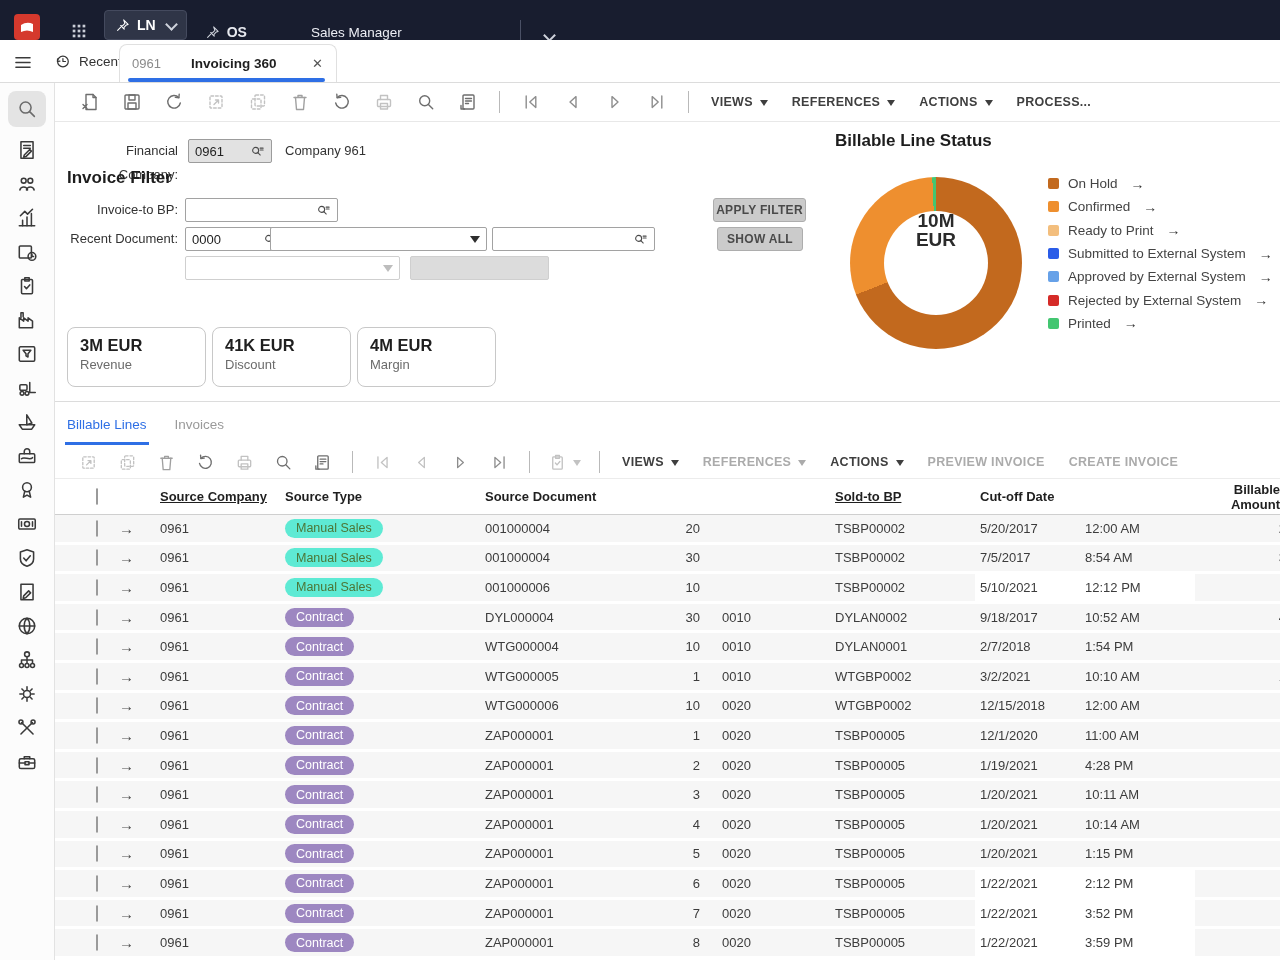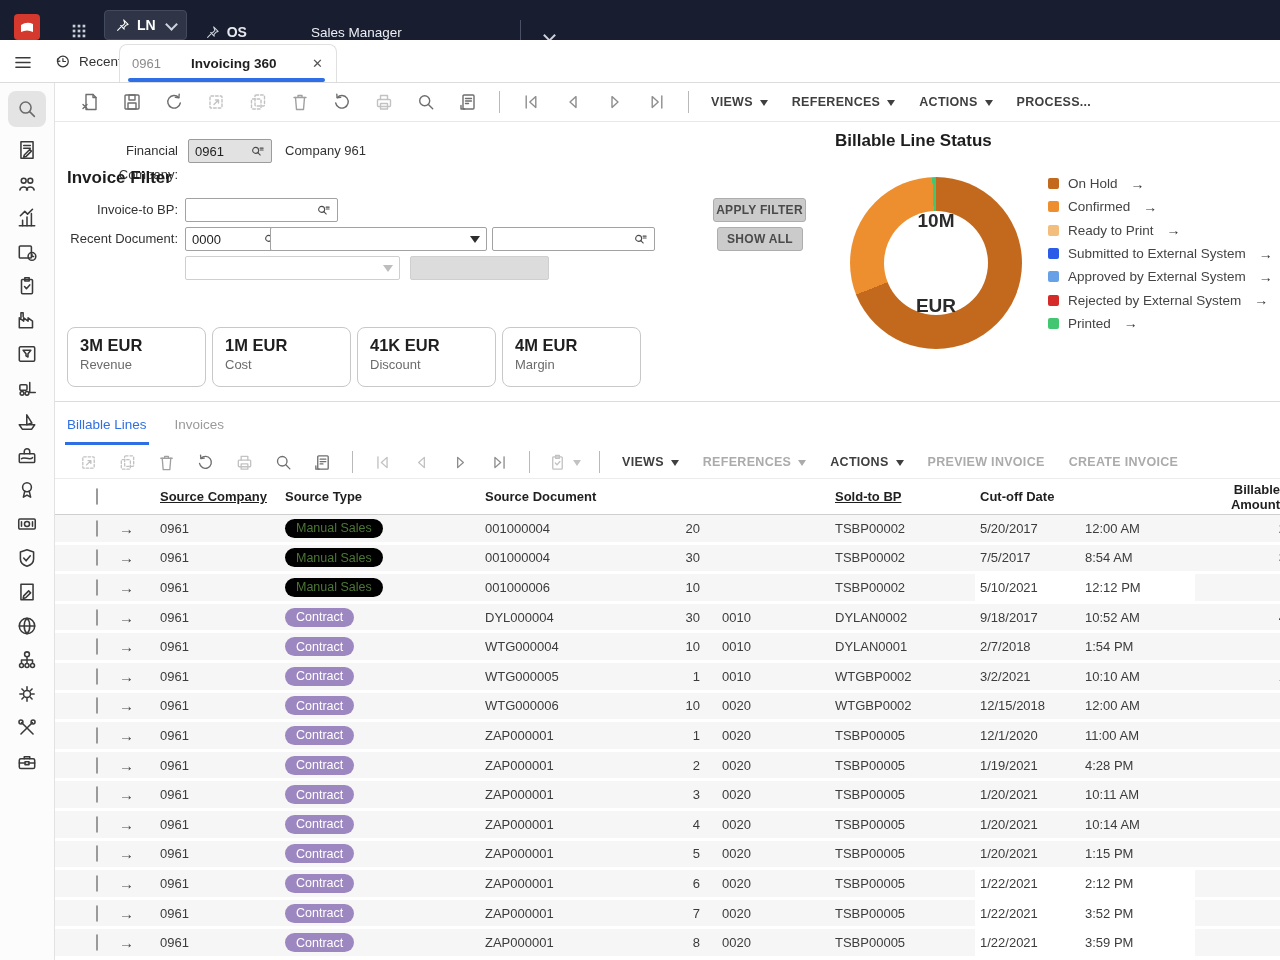--- a/index.html
+++ b/index.html
@@ -67,21 +67,21 @@
     font-size:12px; font-weight:700; color:#4a4a4a; letter-spacing:.3px; display:flex; align-items:center; justify-content:center; cursor:pointer; }
 
   .kpi-row { position:absolute; left:12px; top:205px; display:flex; gap:6px; }
   .kpi { width:139px; height:60px; border:1px solid #c8c8c8; border-radius:8px; padding:8px 12px; background:#fff; }
   .kpi .v { font-size:16.5px; font-weight:700; color:#1f1f1f; }
   .kpi .l { font-size:13px; color:#6b6b6b; margin-top:2px; }
 
   
   .donut { position:absolute; left:795px; top:55px; width:172px; height:172px; border-radius:50%; }
   .donut .hole { position:absolute; left:34px; top:34px; width:104px; height:104px; border-radius:50%; background:#fff;
-    display:flex; flex-direction:column; align-items:center; justify-content:space-between; }
+    display:flex; flex-direction:column; align-items:center; justify-content:flex-start; }
   .donut .cv { font-size:19px; font-weight:700; color:#2b2b2b; line-height:19px; }
   .legend { position:absolute; left:993px; top:50px; }
   .leg-item { height:23.3px; display:flex; align-items:center; gap:9px; }
   .leg-item .sw { width:11px; height:11px; border-radius:2px; flex:none; }
   .leg-item .ll { font-size:13.5px; color:#444; }
   .leg-item .ar { font-size:14px; color:#333; margin-left:4px; cursor:pointer; }
 
   
   .ltabs { height:44px; display:flex; align-items:center; padding-left:12px; gap:28px; }
   .ltab { font-size:13.5px; position:relative; height:100%; display:flex; align-items:center; cursor:pointer; }
@@ -105,21 +105,21 @@
   .c-line { width:45px; text-align:right; flex:none; }
   .c-sub { width:130px; padding-left:22px; flex:none; }
   .c-bp { width:145px; padding-left:5px; flex:none; }
   .c-date { width:105px; padding-left:5px; flex:none; align-self:stretch; display:flex; align-items:center; }
   .c-time { width:115px; padding-left:5px; flex:none; align-self:stretch; display:flex; align-items:center; }
   .c-amount { flex:1; text-align:right; overflow:hidden; }
   .c-amount span { margin-right:-6px; }
   .hl { background:#fff; }
   .cb { width:15px; height:15px; background:#fff; border:1px solid #9a9a9a; border-radius:2px; margin-left:3px; cursor:pointer; }
   .badge { display:inline-block; padding:2.5px 11px; border-radius:11px; font-size:12.5px; }
-  .badge-manual-sales { background:#000000; color:#4c7636;text-align:right; }
+  .badge-manual-sales { background:#5eead4; color:#4c7636;text-align:right; }
   .badge-contract { background:#9d87c1; color:#fff; }
 </style>
 </head>
 <body>
 
 <svg width="0" height="0" style="position:absolute">
   <defs>
     <g id="sym-docx">
         <path class="ic" d="M6 2.5h7l3 3v12H6z"></path>
         <path class="ic" d="M13 2.5v3h3"></path>
@@ -580,24 +580,20 @@
           </div>
         </div>
 
       <div class="kpi-row">
 
           <div class="kpi">
             <div class="v">3M EUR</div>
             <div class="l">Revenue</div>
           </div>
 
-          <div class="kpi">
-            <div class="v">1M EUR</div>
-            <div class="l">Cost</div>
-          </div>
 
           <div class="kpi">
             <div class="v">41K EUR</div>
             <div class="l">Discount</div>
           </div>
 
           <div class="kpi">
             <div class="v">4M EUR</div>
             <div class="l">Margin</div>
           </div>

